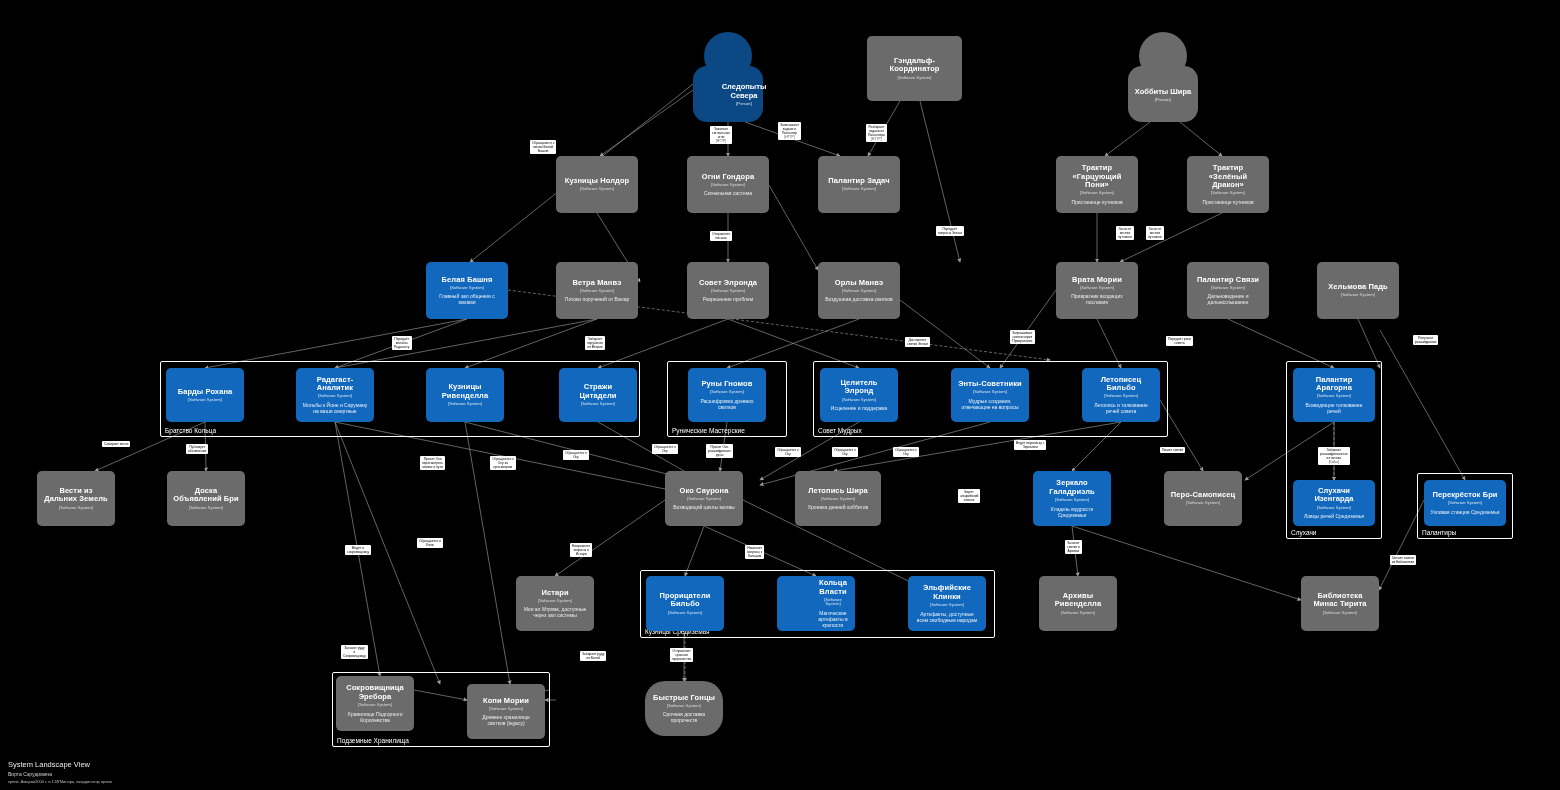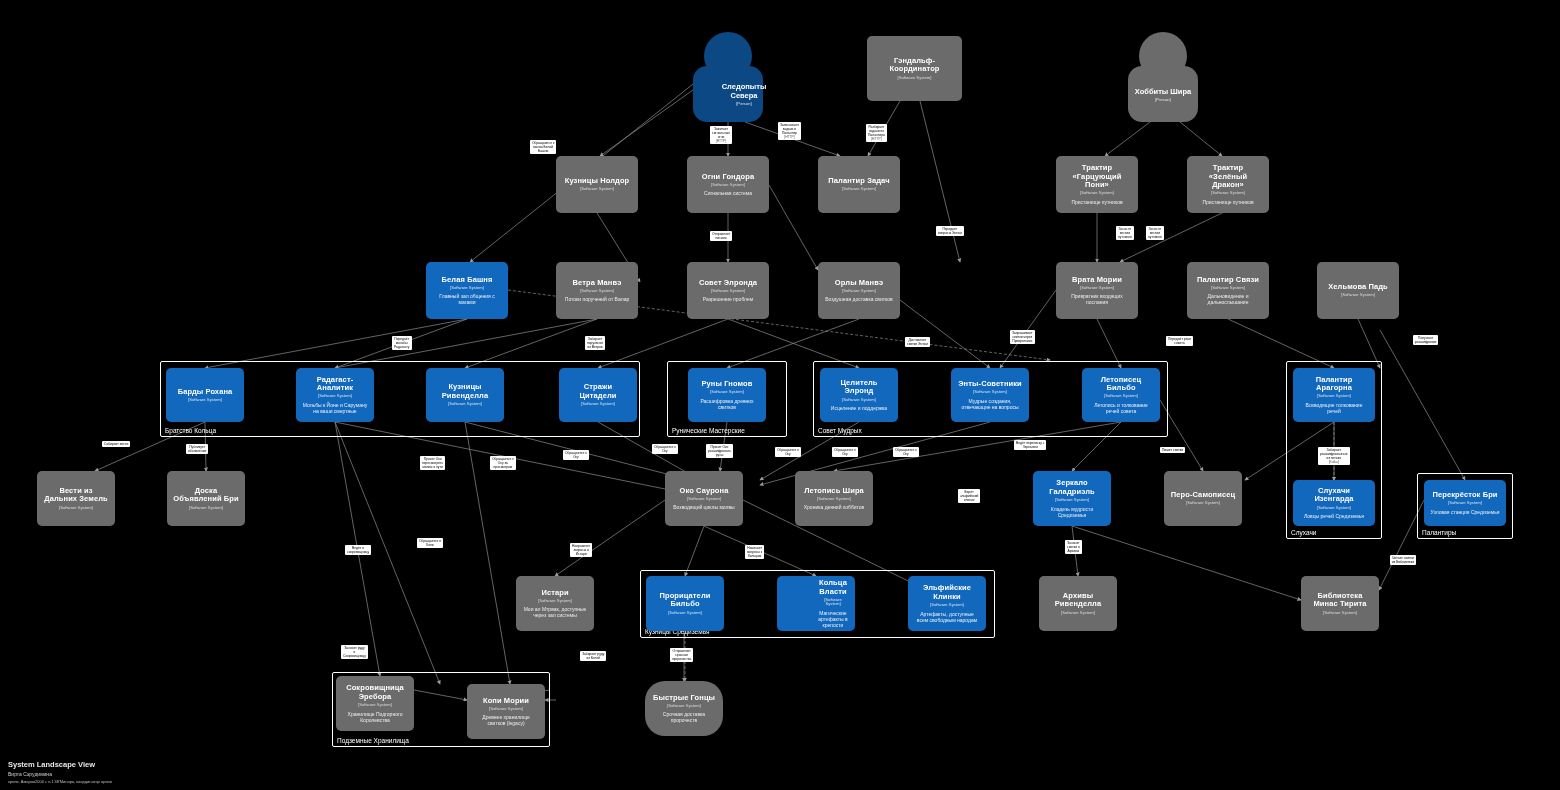--- a/index.html
+++ b/index.html
@@ -61,21 +61,21 @@
     position: absolute;
     background: #ffffff; color: #000000;
     font-size: 3.3px; line-height: 1.25;
     padding: 1px 2px; text-align: center;
     border-radius: 1px;
     white-space: pre-line;
   }
   .edge-label .tech { color: #555; }
 
   .legend { position: absolute; left: 8px; bottom: 6px; color: #d8d8d8; }
-  .legend .l-title { font-size: 7.5px; font-weight: bold; color: #e8e8e8; }
+  .legend .l-title { font-size: 7.5px; font-weight: normal; color: #e8e8e8; }
   .legend .l-sub { font-size: 5px; margin-top: 2px; color: #cfcfcf; }
   .legend .l-meta { font-size: 4px; margin-top: 2px; color: #bdbdbd; }
 </style>
 </head>
 <body>
 
 <div id="canvas">
 
   <svg class="edges" viewBox="0 0 1560 790">
     <defs>
@@ -292,21 +292,21 @@
       </div>
       <div class="node grey" style="left: 167px; top: 471px; width: 78px; height: 55px; justify-content: center;">
         <div class="n-title">Доска Объявлений Бри</div>
         <div class="n-type">[Software System]</div>
       </div>
       <div class="node grey" style="left: 665px; top: 471px; width: 78px; height: 55px;">
         <div class="n-title">Око Саурона</div>
         <div class="n-type">[Software System]</div>
         <div class="n-desc">Возводящий циклы молвы</div>
       </div>
-      <div class="node grey" style="left: 795px; top: 471px; width: 78px; height: 55px; align-items: center;">
+      <div class="node grey" style="left: 795px; top: 471px; width: 86px; height: 55px; align-items: center;">
         <div class="n-title">Летопись Шира</div>
         <div class="n-type">[Software System]</div>
         <div class="n-desc">Хроника деяний хоббитов</div>
       </div>
       <div class="node blue" style="left: 1033px; top: 471px; width: 78px; height: 55px;">
         <div class="n-title">Зеркало Галадриэль</div>
         <div class="n-type">[Software System]</div>
         <div class="n-desc">Кладезь мудрости Средиземья</div>
       </div>
       <div class="node grey" style="left: 1164px; top: 471px; width: 78px; height: 55px;">

